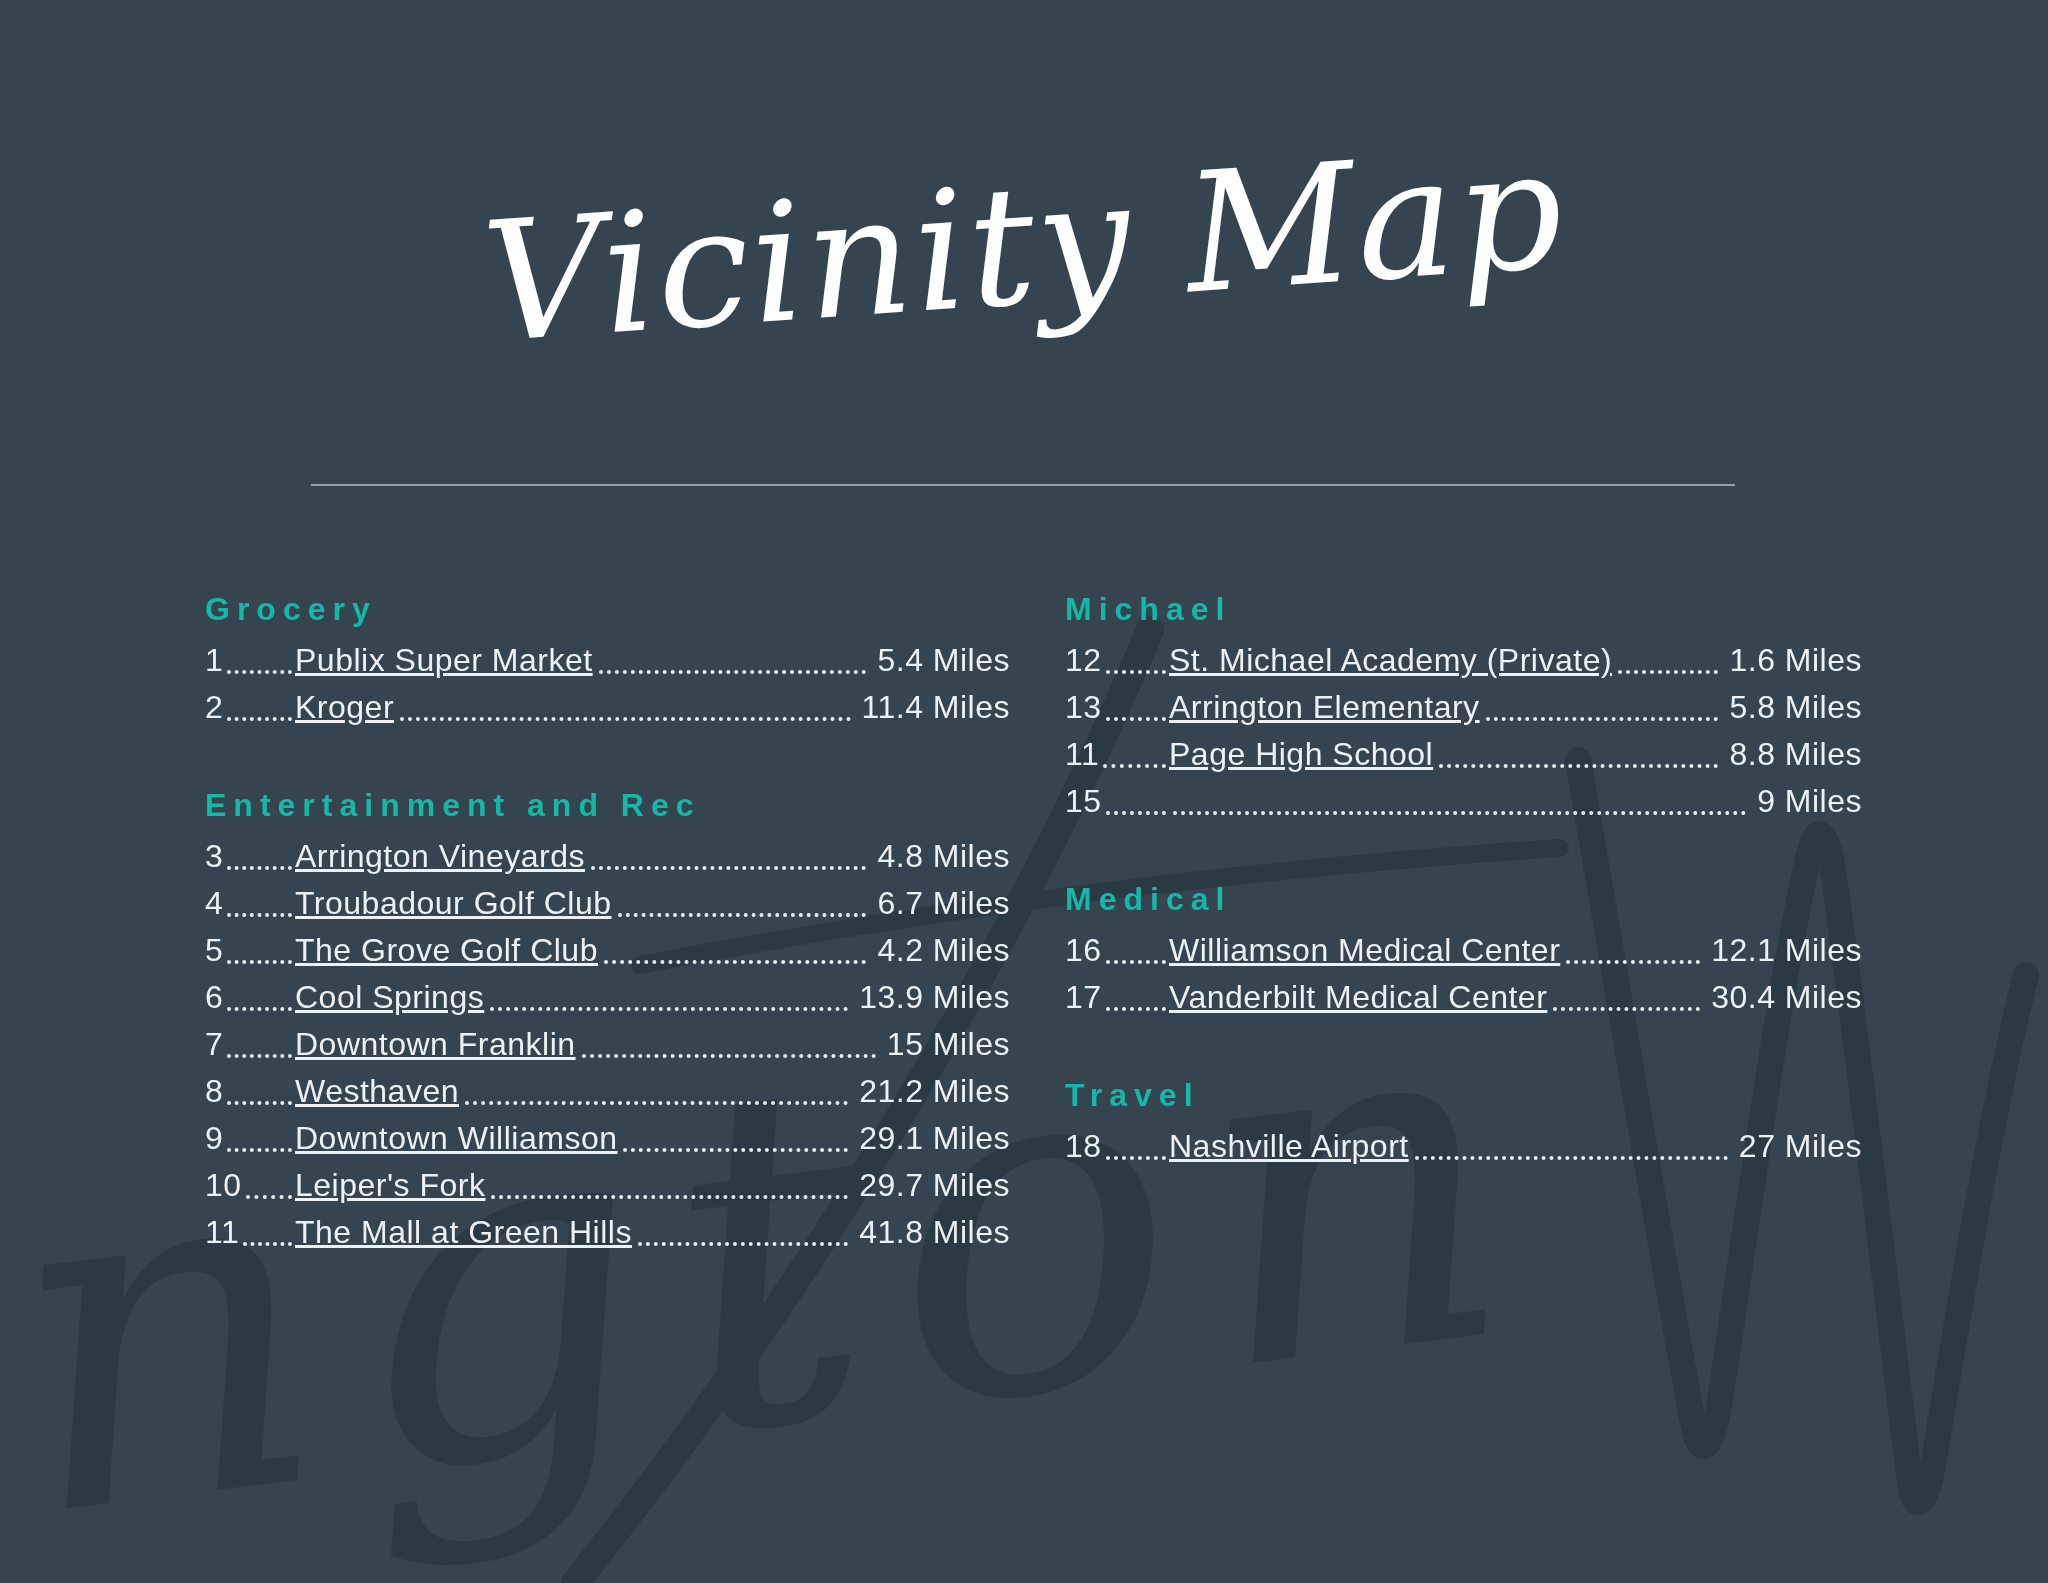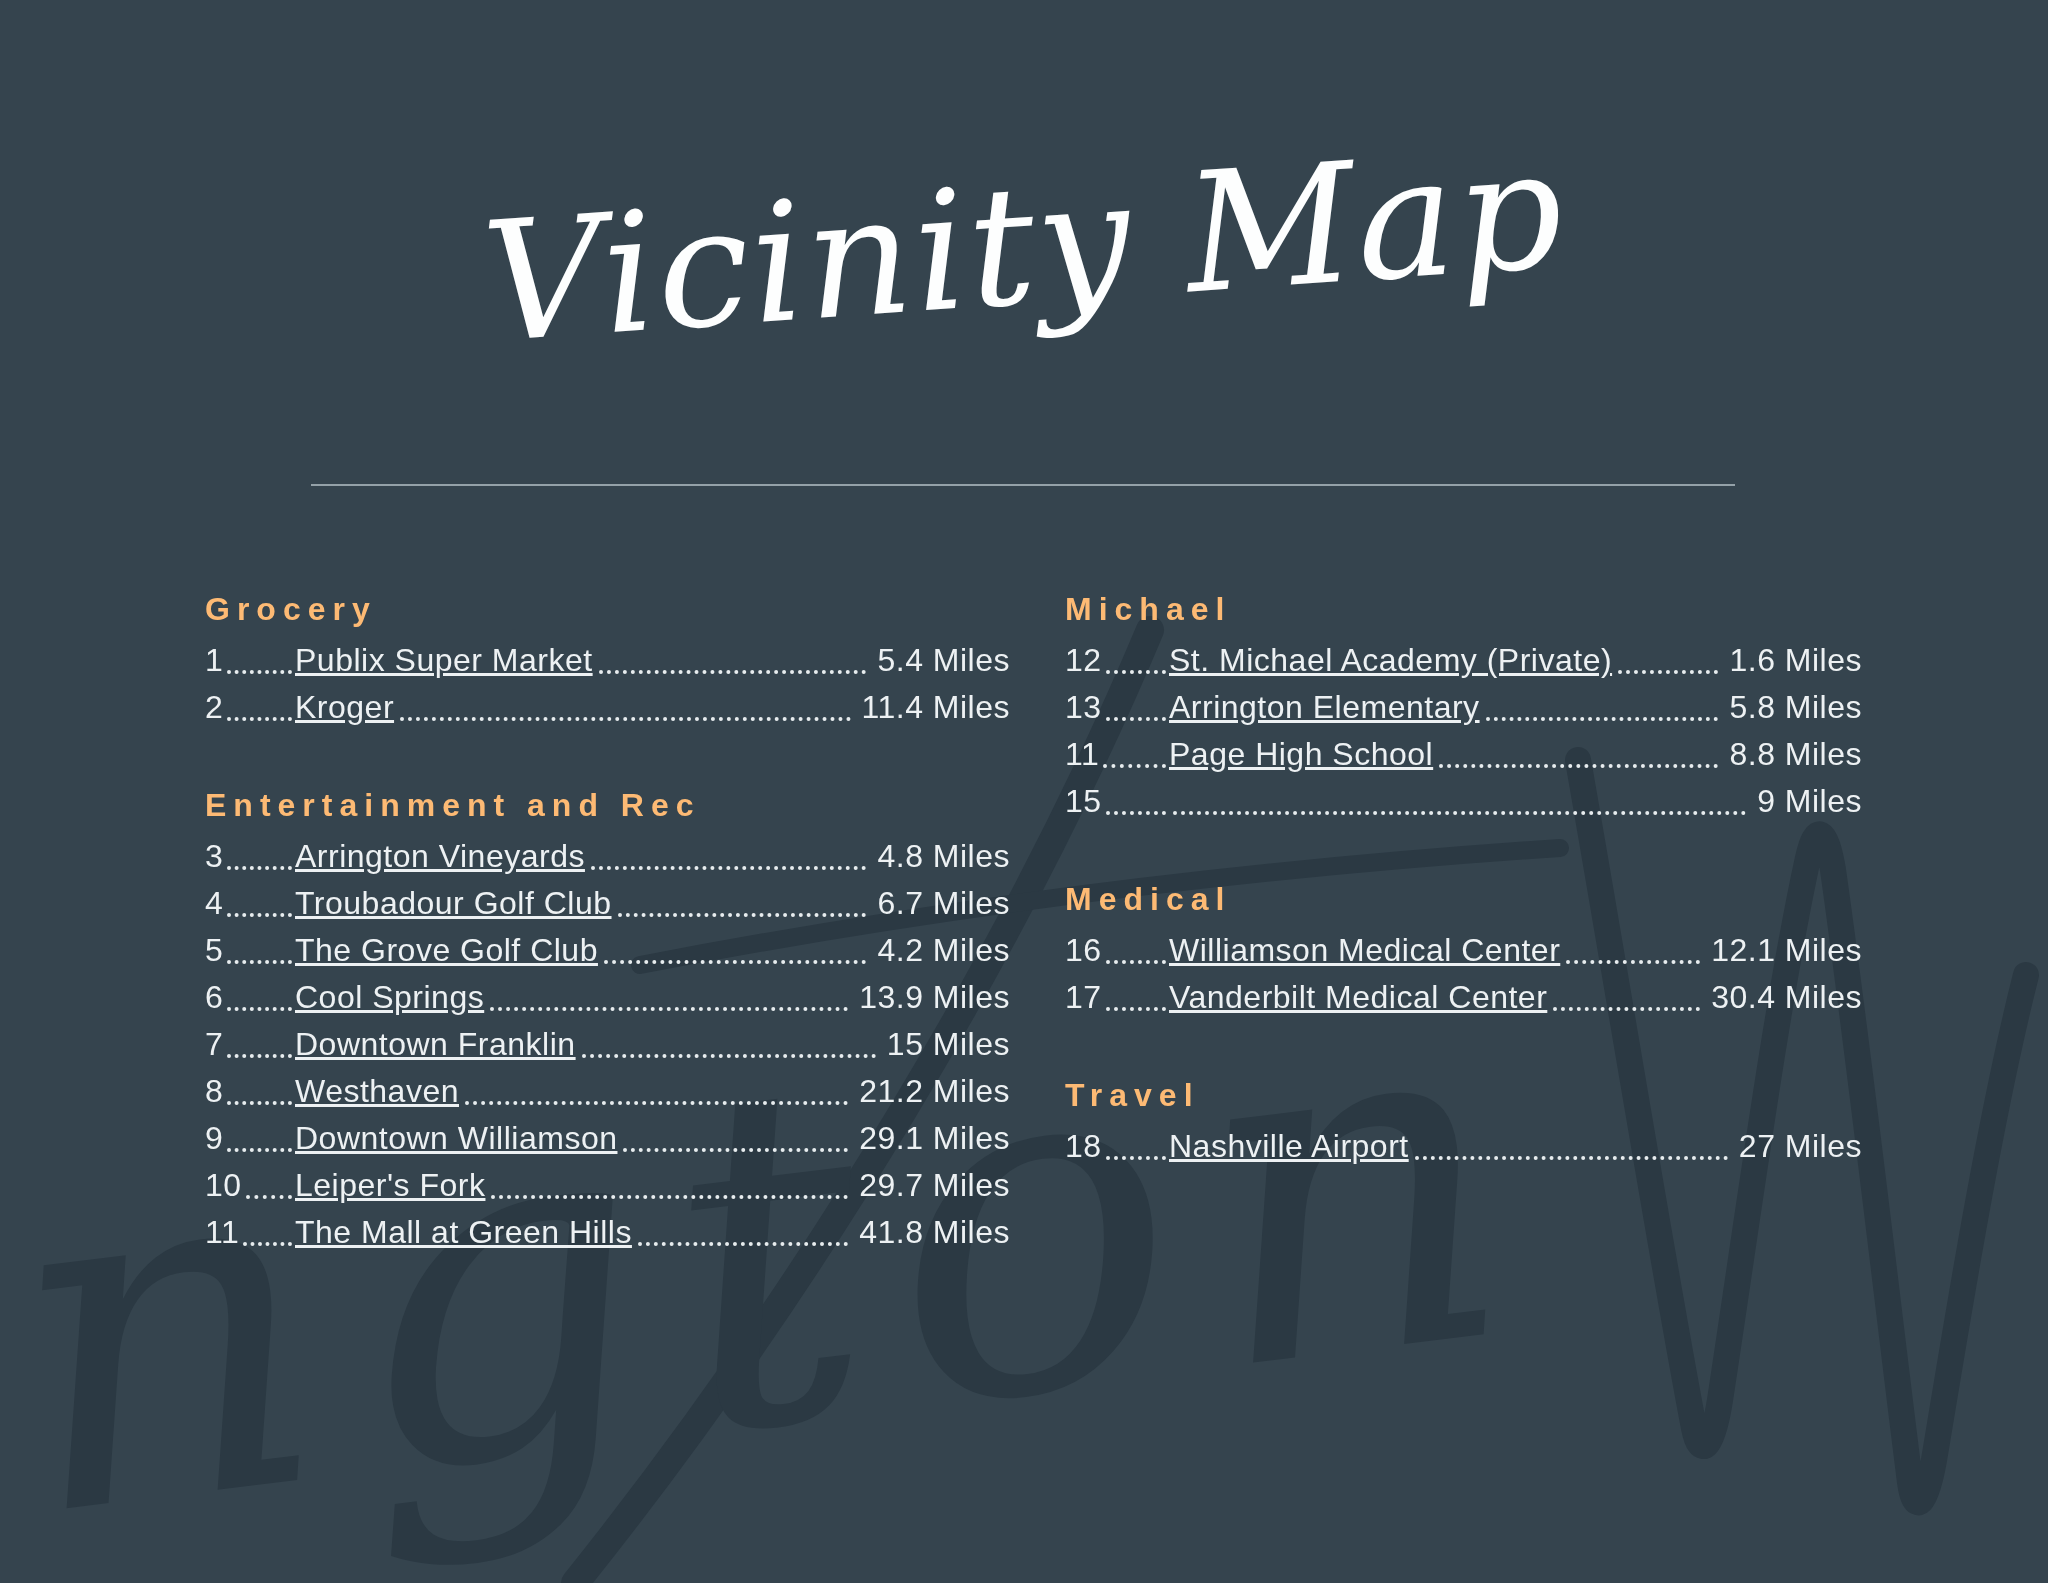--- a/index.html
+++ b/index.html
@@ -30,21 +30,21 @@
   .divider {
     position: absolute; top: 484px; left: 311px; width: 1424px; height: 2px;
     background: #a4b2b9; opacity: .85;
   }
   .col { position: absolute; top: 585px; }
   .col-left  { left: 205px;  width: 805px; }
   .col-right { left: 1065px; width: 797px; }
   .section + .section { margin-top: 50px; }
   .heading {
     font-size: 32px; font-weight: 700; letter-spacing: 7px;
-    color: #fdba74; line-height: 48px; margin-bottom: 4px;
+    color: #14b8a6; line-height: 48px; margin-bottom: 4px;
     white-space: nowrap;
   }
   .row {
     display: flex; align-items: baseline;
     height: 47px; line-height: 47px;
     font-size: 32px; letter-spacing: .5px; color: #edf1f3;
     white-space: nowrap;
   }
   .numcol { flex: 0 0 90px; display: flex; align-items: baseline; }
   .col-right .numcol { flex: 0 0 104px; }

